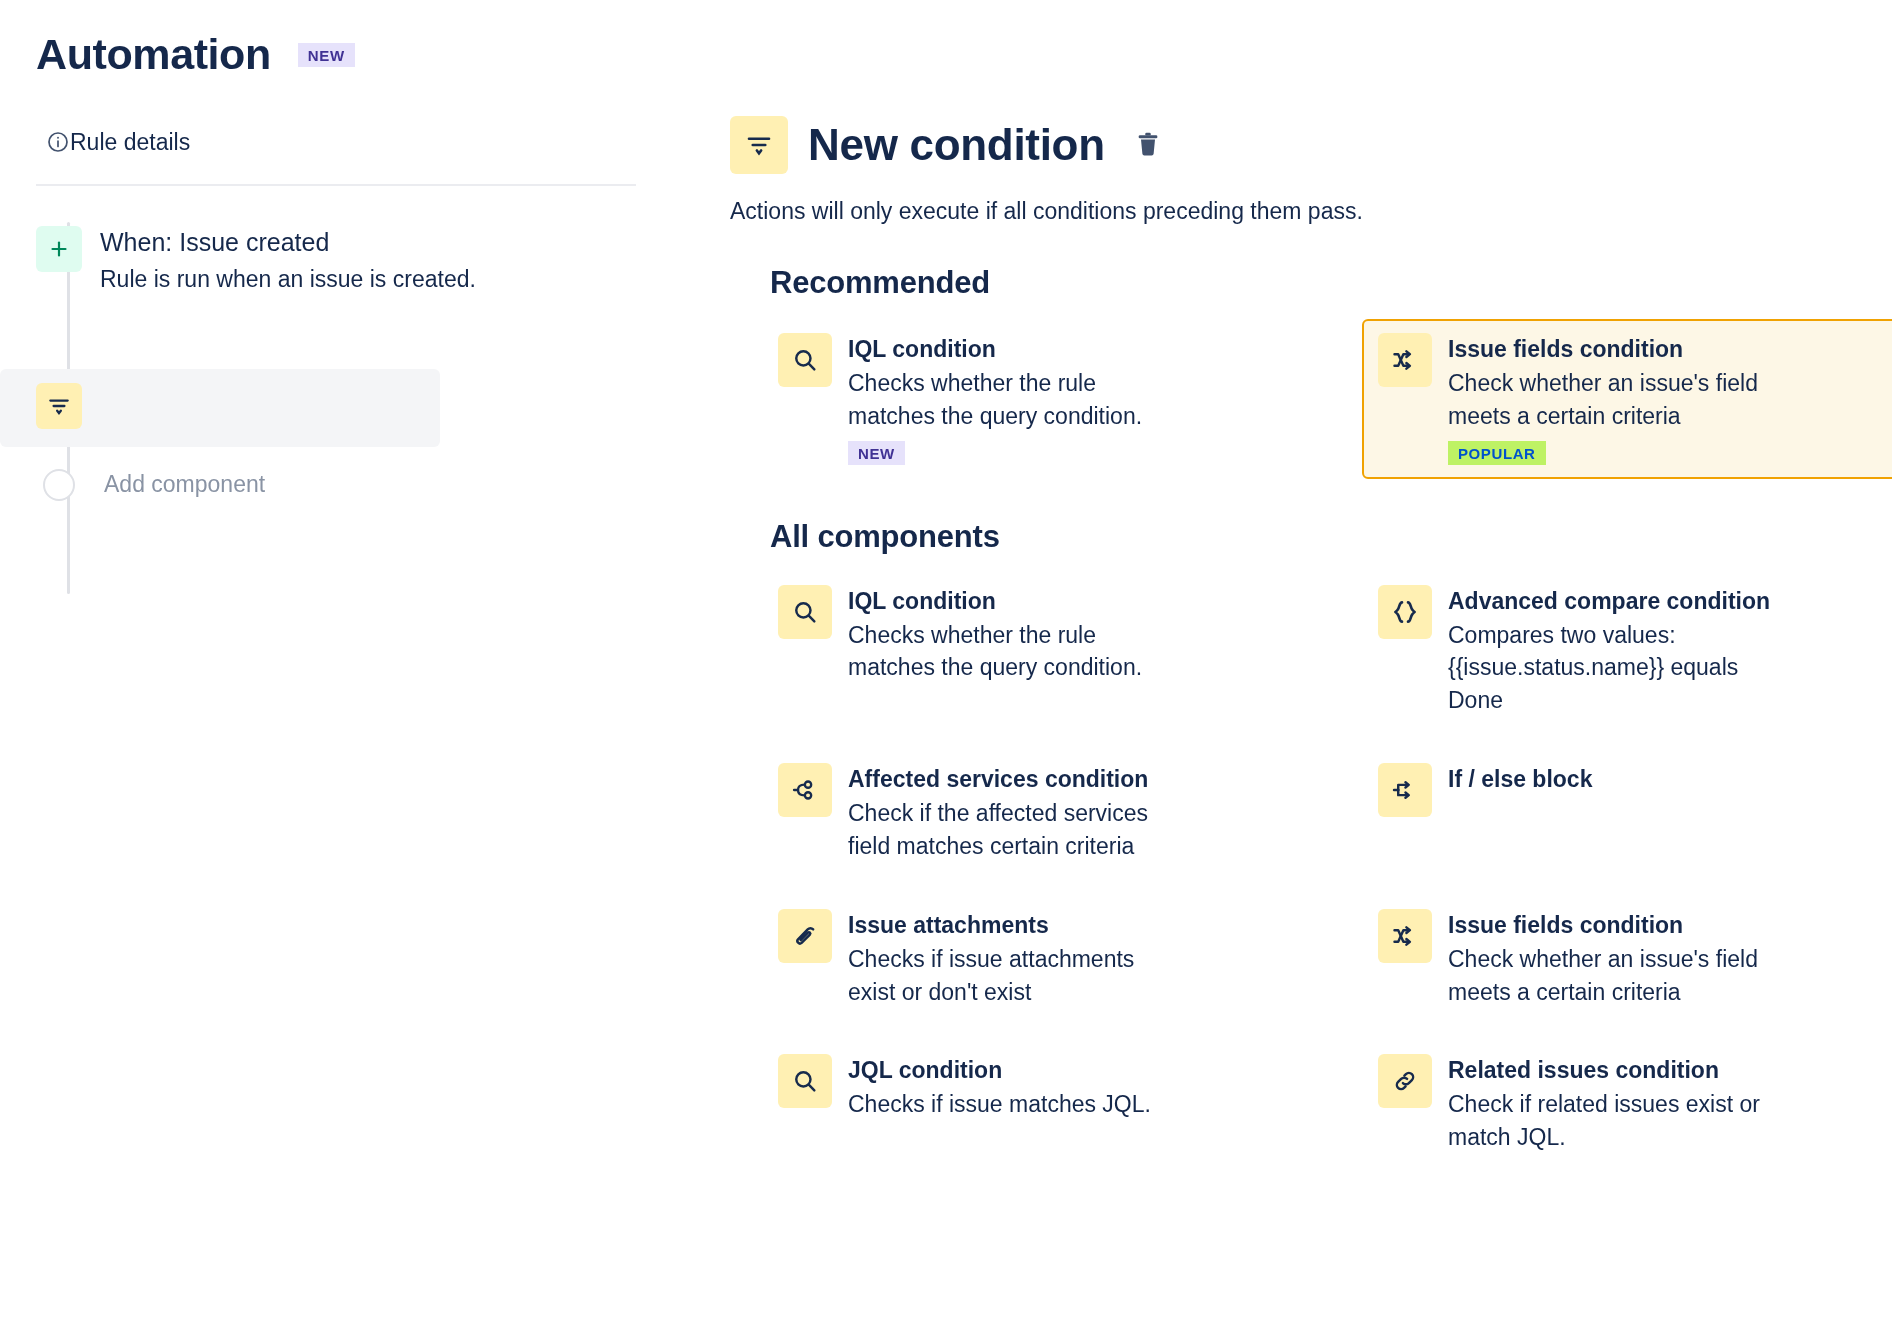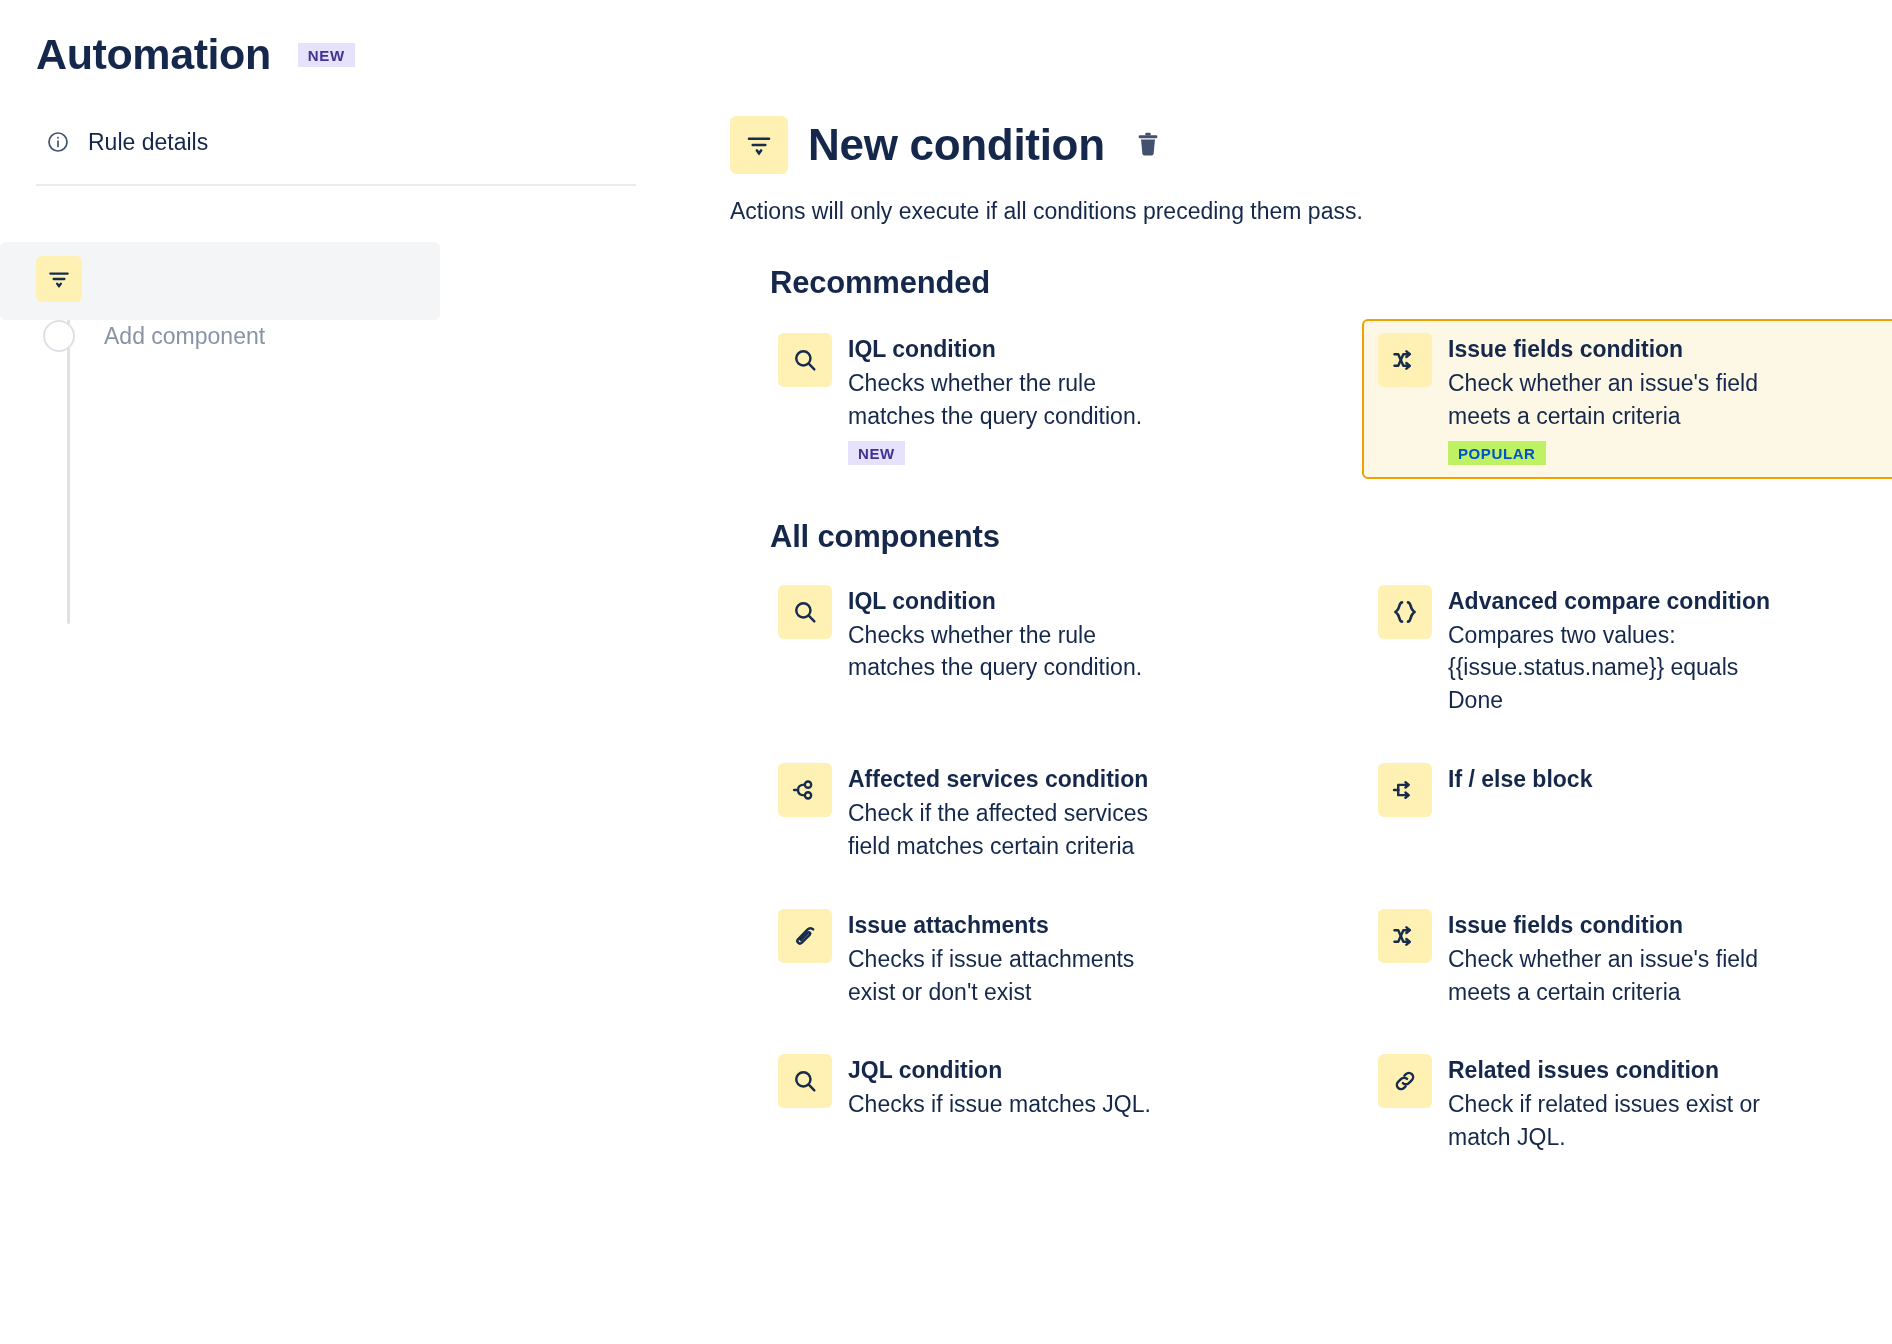--- a/index.html
+++ b/index.html
@@ -43,21 +43,20 @@
     letter-spacing: 0.6px;
     border-radius: 0;
     padding: 5px 10px 4px 10px;
     line-height: 1;
   }
   .badge-new { background: #E6E2FB; color: #403294; margin-left: 27px; margin-top: 2px;}
 
   .rule-details {
     display: flex;
     align-items: center;
-    gap: 18px;
     margin: 36px 0 0 46px;
     height: 40px;
   }
   .rd-label { font-size: 23px; color: #15284B; font-weight: 400; }
   .info-ic { width: 24px; height: 24px; display:block; }
 
   .divider {
     height: 2px;
     background: #EBECF0;
     margin: 22px 36px 0 36px;
@@ -100,20 +99,21 @@
   .ic-yellow { background: #FFF0B3; color: #172B4D; }
   .node-body { padding-top: 1px; }
   .node-title { font-size: 25px; font-weight: 400; color: #15284B; line-height: 1.22; }
   .node-desc { font-size: 23px; color: #15284B; line-height: 1.35; margin-top: 6px; max-width: 420px;}
 
   .add-comp {
     display: flex;
     align-items: center;
     gap: 18px;
     padding: 0 0 0 36px;
+    margin-top: 22px;
     position: relative;
     z-index: 2;
   }
   .add-circle {
     width: 32px; height: 32px;
     border: 2px solid #DFE1E6;
     border-radius: 50%;
     background: #ffffff;
     flex: 0 0 auto;
     margin-left: 7px;
@@ -195,20 +195,32 @@
         </svg>
       </span>
       <span class="rd-label">Rule details</span>
     </div>
 
     <div class="divider"></div>
 
     <div class="timeline">
       <div class="tl-line"></div>
 
+      <div class="tl-node">
+        <span class="node-ic ic-green">
+          <svg width="24" height="24" viewBox="0 0 24 24" stroke="#00875A" stroke-width="2.2" stroke-linecap="round">
+            <line x1="12" y1="5.5" x2="12" y2="18.5"></line>
+            <line x1="5.5" y1="12" x2="18.5" y2="12"></line>
+          </svg>
+        </span>
+        <div class="node-body">
+          <div class="node-title">When: Issue created</div>
+          <div class="node-desc">Rule is run when an issue is created.</div>
+        </div>
+      </div>
 
       <div class="tl-node selected" style="margin-top:56px;">
         <span class="node-ic ic-yellow">
           <svg width="26" height="26" viewBox="0 0 24 24" stroke="#172B4D" stroke-width="2.1" stroke-linecap="round">
             <line x1="4" y1="7" x2="20" y2="7"></line>
             <line x1="7" y1="12" x2="17" y2="12"></line>
             <path d="M10.3 16.4 L12 18.6 L13.7 16.4" fill="none"></path>
           </svg>
         </span>
       </div>

